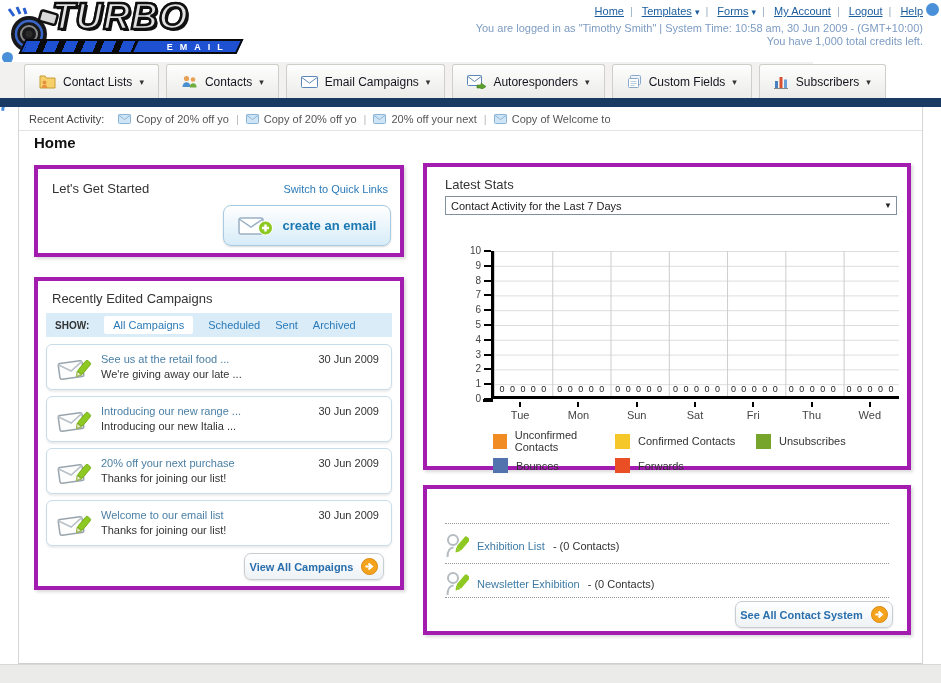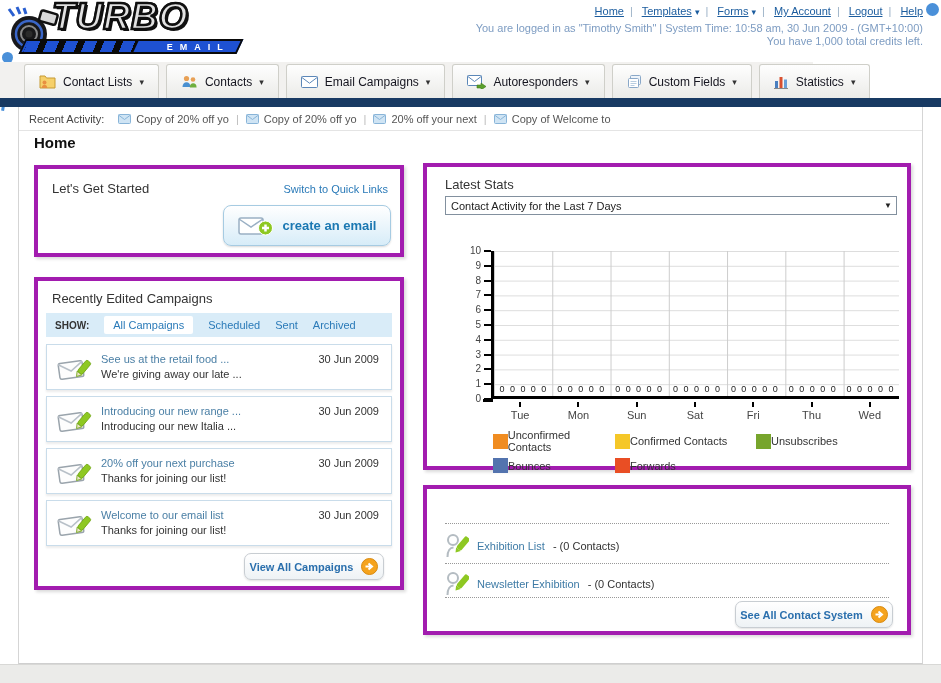--- a/index.html
+++ b/index.html
@@ -71,21 +71,21 @@
   #btn-create { left:185px; width:168px; }
 
   
   #campaigns { left:15px; top:170px; width:370px; height:313px; }
   #campaigns .panel-title { position:absolute; left:14px; top:10px; }
   #show-bar { position:absolute; left:8px; right:8px; top:32px; height:24px; background:#d9ecf8;
     display:flex; align-items:center; gap:15px; padding-left:9px; }
   #show-bar .show-label { font-size:10px; font-weight:bold; color:#333; }
   .filter { color:#2a7ab8; font-size:11px; cursor:pointer; }
   .filter.active { background:#fff; border-radius:2px; padding:3px 9px; }
-  .camp-card { position:absolute; left:8px; right:8px; height:46px; border:1px solid #c9dcea; border-radius:0;
+  .camp-card { position:absolute; left:8px; right:8px; height:46px; border:1px solid #c9dcea; border-radius:6px;
     background:#fff; box-shadow:0 2px 2px rgba(0,0,0,0.08); }
   .camp-card .c-icon { position:absolute; left:10px; top:10px; }
   .camp-card .c-title { position:absolute; left:54px; top:8px; color:#4a7fa5; font-size:11px; cursor:pointer; }
   .camp-card .c-sub { position:absolute; left:54px; top:23px; color:#333; font-size:11px; }
   .camp-card .c-date { position:absolute; right:12px; top:8px; color:#333; font-size:11px; }
   .pill-btn { position:absolute; height:27px; border:1px solid #c8cdd2; border-radius:7px;
     background:linear-gradient(#ffffff,#eef2f5); box-shadow:0 1px 2px rgba(0,0,0,0.12);
     display:flex; align-items:center; justify-content:center; gap:8px;
     color:#2a6fad; font-size:11px; font-weight:bold; cursor:pointer; }
   #view-all-btn { right:16px; top:272px; width:140px; }
@@ -105,21 +105,21 @@
   #axis-ext { position:absolute; left:56px; top:232px; width:10px; height:3px; background:#000; }
   #zeros-row { position:absolute; left:0; right:0; bottom:2px; display:flex; }
   .zgroup { flex:1; display:flex; justify-content:space-evenly; }
   .zgroup span { font-size:9px; color:#222; }
   .ylab { position:absolute; width:22px; text-align:right; font-size:10px; color:#444; }
   .ytick { position:absolute; width:7px; height:2px; background:#000; }
   .xtick { position:absolute; width:2px; height:5px; background:#000; }
   #xlabels { position:absolute; left:64px; top:242px; width:408px; display:flex; }
   #xlabels span { flex:1; text-align:center; font-size:11px; color:#444; }
   #legend-grid { position:absolute; left:66px; top:262px; display:grid; grid-template-columns:122px 141px auto; row-gap:5px; }
-  .legend-item { display:flex; align-items:center; }
+  .legend-item { display:flex; align-items:center; gap:8px; }
   .legend-swatch { width:15px; height:15px; }
   .legend-label { font-size:11px; color:#333; }
 
   
   #contact-lists { left:404px; top:378px; width:488px; height:150px; }
   #contact-lists .panel-title { position:absolute; left:18px; top:12px; }
   .dotline { position:absolute; left:18px; right:18px; border-bottom:1px dotted #999; }
   .cl-item { position:absolute; left:18px; right:18px; height:33px; display:flex; align-items:center; gap:8px; }
   .cl-link { color:#3e7ba6; font-size:11px; cursor:pointer; }
   .cl-count { color:#333; font-size:11px; }
@@ -209,21 +209,21 @@
         <span>Custom Fields</span>
         <span class="caret">▾</span>
       </div>
       <div class="tab">
         <svg width="15" height="14" viewBox="0 0 15 14">
           <rect x="1" y="6" width="3" height="7" fill="#4a7fc0"></rect>
           <rect x="5.5" y="2" width="3" height="11" fill="#d85030"></rect>
           <rect x="10" y="4.5" width="3" height="8.5" fill="#6a9fd8"></rect>
           <rect x="0" y="13" width="14" height="1" fill="#888"></rect>
         </svg>
-        <span>Statistics</span>
+        <span>Subscribers</span>
         <span class="caret">▾</span>
       </div>
     </div>
   </div>
   <div id="navyband"></div>
 
   <div id="content">
 
     <div id="activity-row">
       <span class="act-label">Recent Activity:</span>

